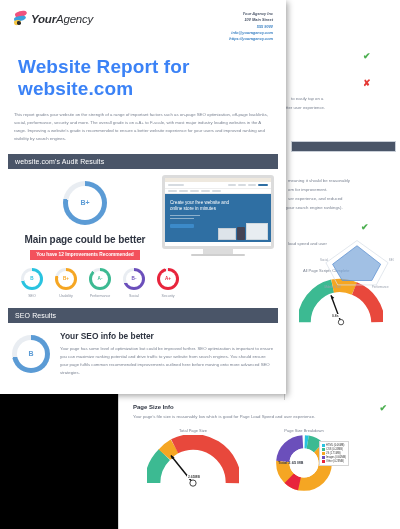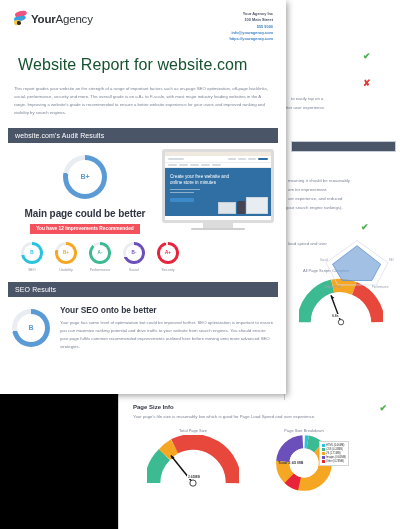--- a/index.html
+++ b/index.html
@@ -14,36 +14,36 @@
   .page { position: absolute; background: #ffffff; overflow: hidden; }
 
   
   #page3 { left: 118px; top: 393px; width: 282px; height: 136px; border-left: 1px solid #d8d8d8; border-top: 1px solid #d8d8d8; }
   
   #page2 { left: 284px; top: 0px; width: 116px; height: 400px; border-left: 1px solid #cfcfcf; }
   
   #page1 { left: 0px; top: 0px; width: 286px; height: 394px; box-shadow: 2px 2px 6px rgba(0,0,0,.35); }
 
   
-  .hdr { display: flex; justify-content: space-between; align-items: flex-start; padding: 11px 13px 0 13px; }
+  .hdr { display: flex; justify-content: space-between; align-items: flex-start; padding: 11px 13px 0 13px; font-style: italic; }
   .brand { display: flex; align-items: center; gap: 3px; }
   .logo-mark { position: relative; width: 15px; height: 15px; flex: none; }
   .logo-mark i { position: absolute; display: block; border-radius: 40% 60% 50% 45%; }
   .l1 { width: 12px; height: 6px; left: 2px; top: 0px;  background: #f0527f; transform: rotate(-18deg); }
   .l2 { width: 12px; height: 5px; left: 1px; top: 5px;  background: #3aa0dd; transform: rotate(-14deg); }
   .l3 { width: 7px;  height: 5px; left: 1px; top: 9px;  background: #f7c948; transform: rotate(-10deg); }
   .l4 { width: 4px;  height: 4px; left: 4px; top: 10px; background: #2b2b2b; }
   .brand-txt { font-size: 11.5px; letter-spacing: -.2px; color: #2f3136; }
   .brand-txt b { font-weight: 700; }
   .brand-txt span { font-weight: 400; }
 
   .contact { text-align: right; font-size: 3.9px; line-height: 1.62; color: #4a5568; font-weight: 700; }
   .contact .blue { color: #3b82c4; }
 
-  .doc-title { font-size: 16px; color: #14532d; font-weight: 400; padding: 13px 13px 0 18px; letter-spacing: .1px; }
+  .doc-title { font-size: 19px; color: #3b82f6; font-weight: 700; padding: 13px 13px 0 18px; letter-spacing: .1px; }
 
   .intro { font-size: 4.3px; line-height: 1.92; color: #7b8392; padding: 11px 15px 0 14px; text-align: left; }
 
   
   .secbar { background: #4a5568; color: #fff; font-size: 7px; padding: 4px 7px; margin: 10px 8px 0 8px; letter-spacing: .1px; }
 
   
   .audit { display: flex; padding: 6px 10px 0 10px; }
   .audit-left { width: 150px; display: flex; flex-direction: column; align-items: center; padding-top: 6px; }
   .ring { position: relative; width: 44px; height: 44px; border-radius: 50%; display: flex; align-items: center; justify-content: center; }
@@ -316,21 +316,21 @@
 
     <div class="secbar">SEO Results</div>
 
     <div class="seo">
       <div class="seo-ring">
         <div class="ring ring-b" style="width:38px;height:38px;background:conic-gradient(#5b9bd5 0 72%, #e9edf2 72% 100%)">
           <span>B</span>
         </div>
       </div>
       <div class="seo-txt">
-        <h3>Your SEO onto be better</h3>
+        <h3>Your SEO info be better</h3>
         <p>Your page has some level of optimization but could be improved further. SEO optimization is important to ensure you can maximize ranking potential and drive traffic to your website from search engines. You should ensure your page fulfils common recommended improvements outlined here before moving onto more advanced SEO strategies.</p>
       </div>
     </div>
   </div>
 
   <svg class="radar" viewBox="0 0 100 70">
     <polygon points="50,6 92,36 76,66 24,66 8,36" fill="none" stroke="#d8dee6" stroke-width="1"></polygon>
     <polygon points="50,13 82,38 70,60 30,60 17,38" fill="#7da7d9" fill-opacity=".72" stroke="#5b8fd0" stroke-width="1"></polygon>
     <text x="93" y="34" font-size="4" fill="#9aa2af" font-family="Liberation Sans, sans-serif">SEO</text>
     <text x="70" y="70" font-size="4" fill="#9aa2af" font-family="Liberation Sans, sans-serif">Performance</text>

